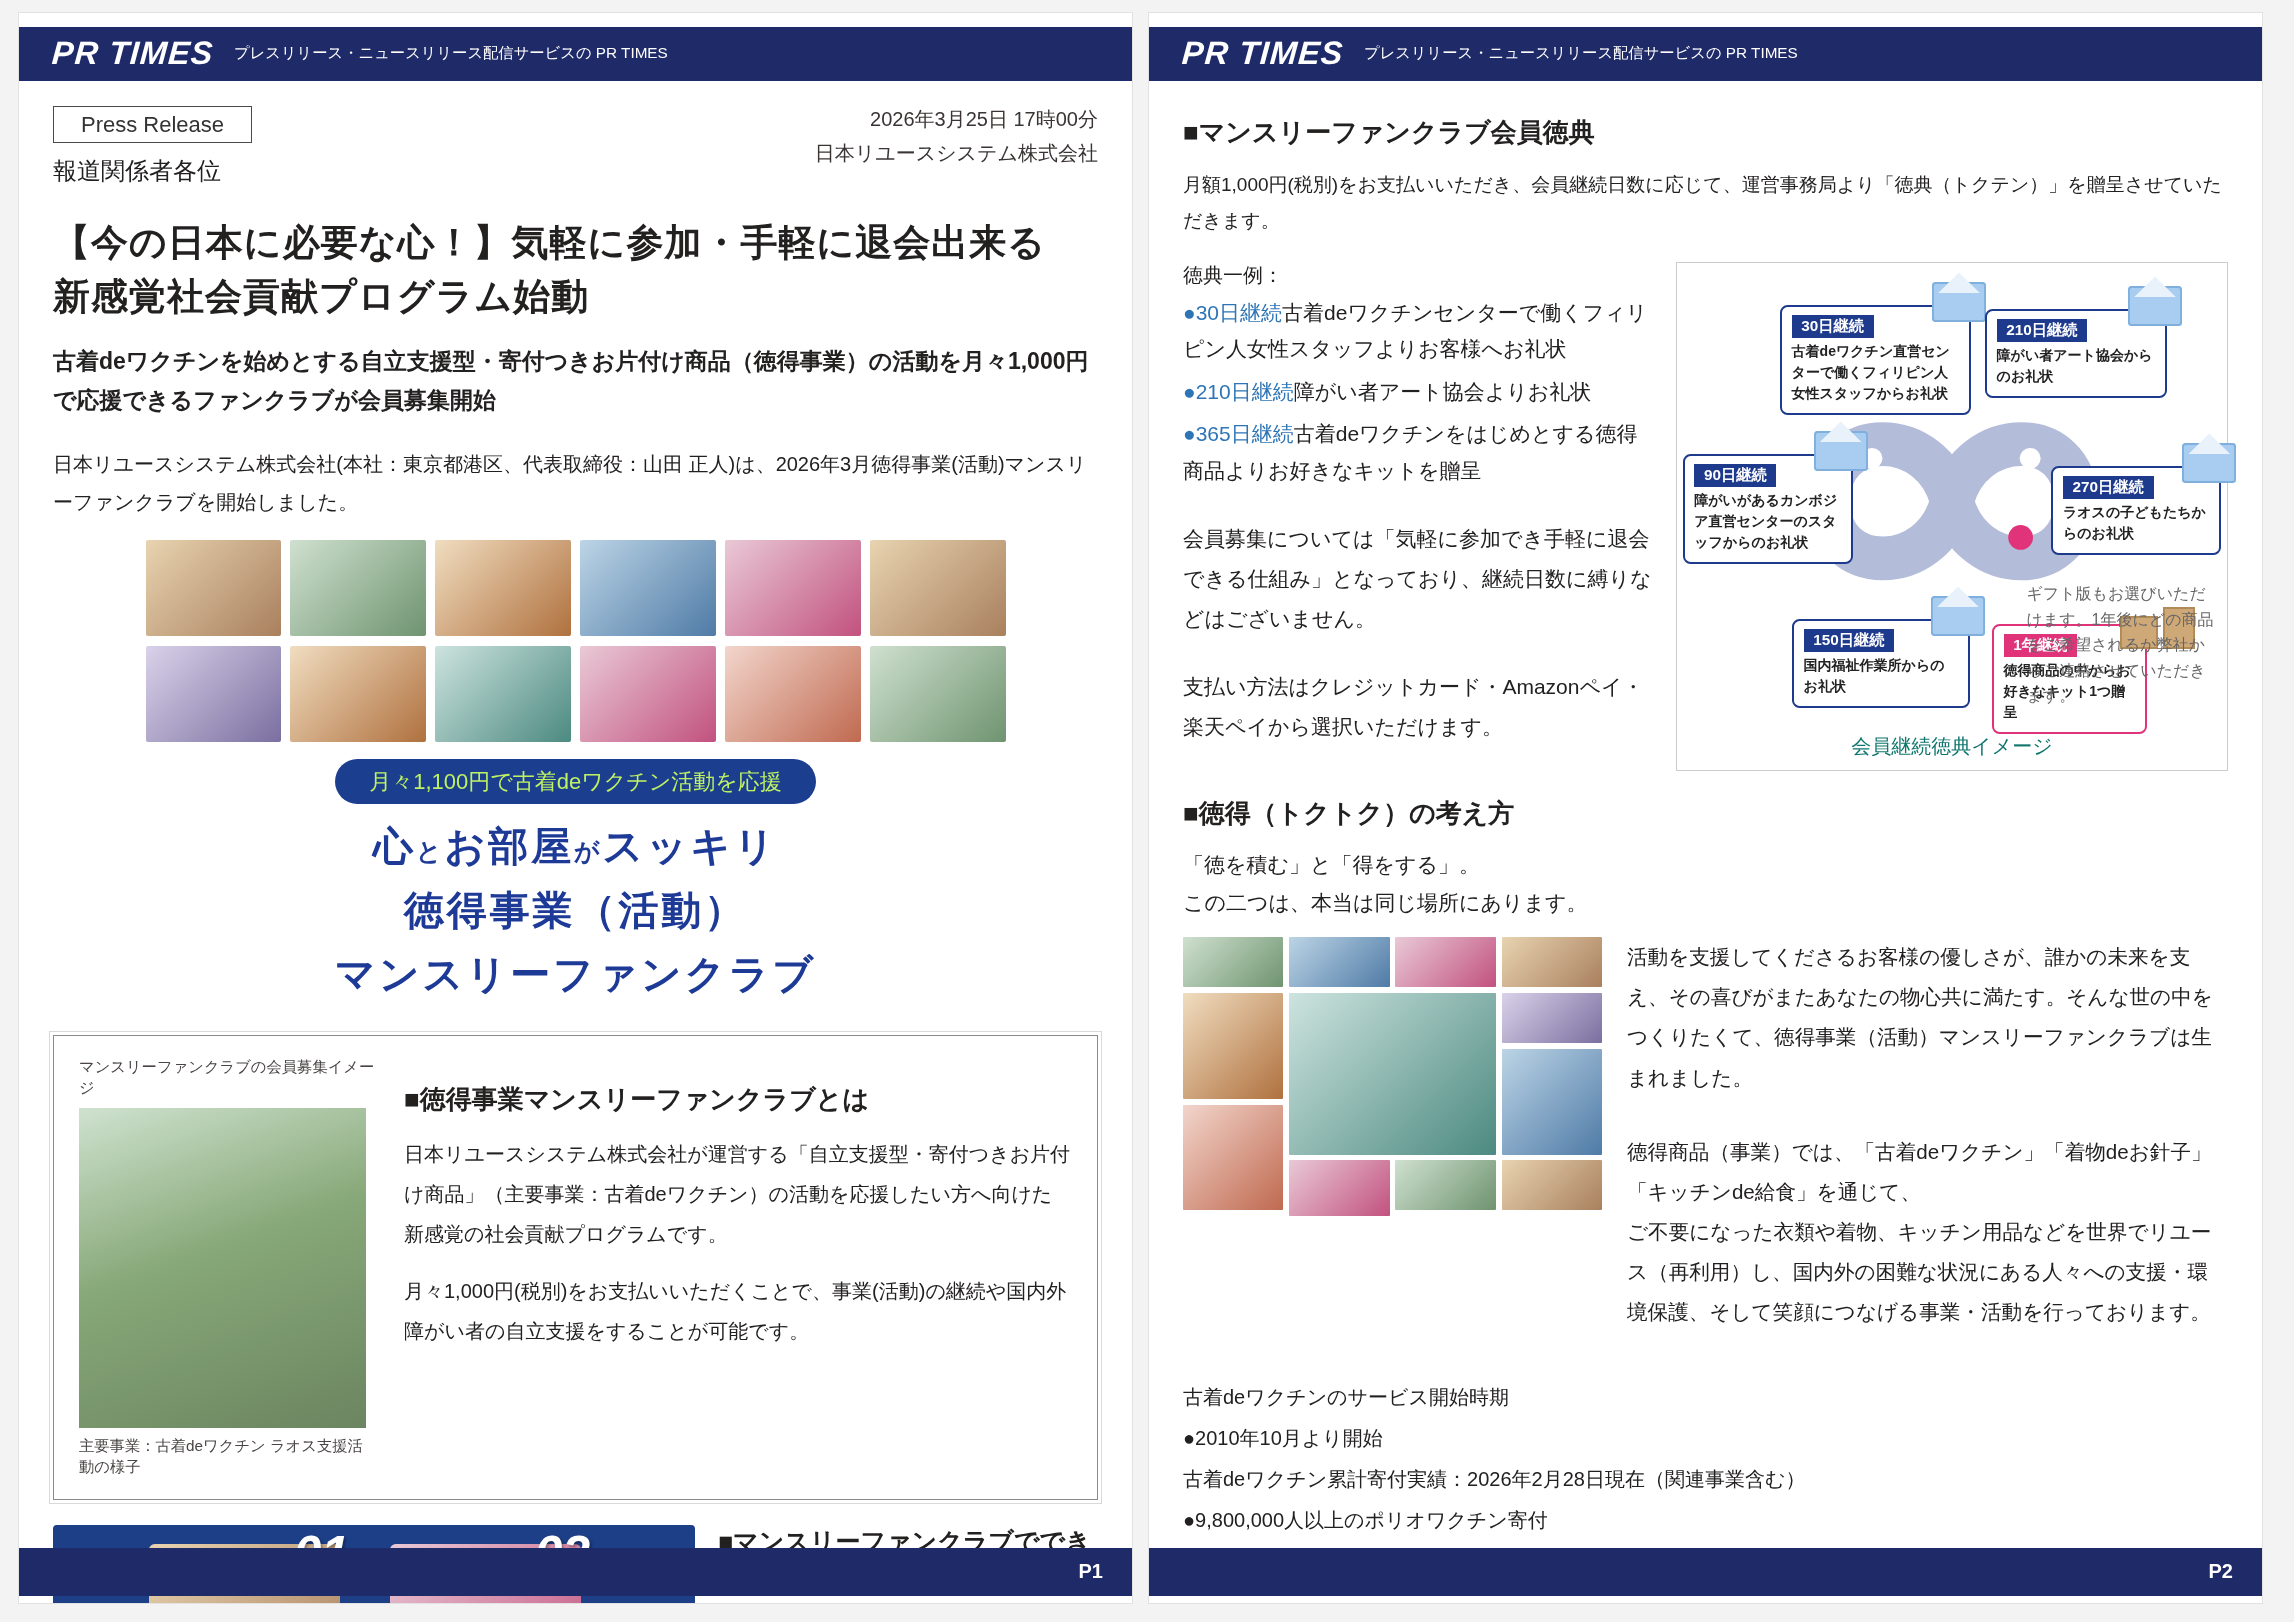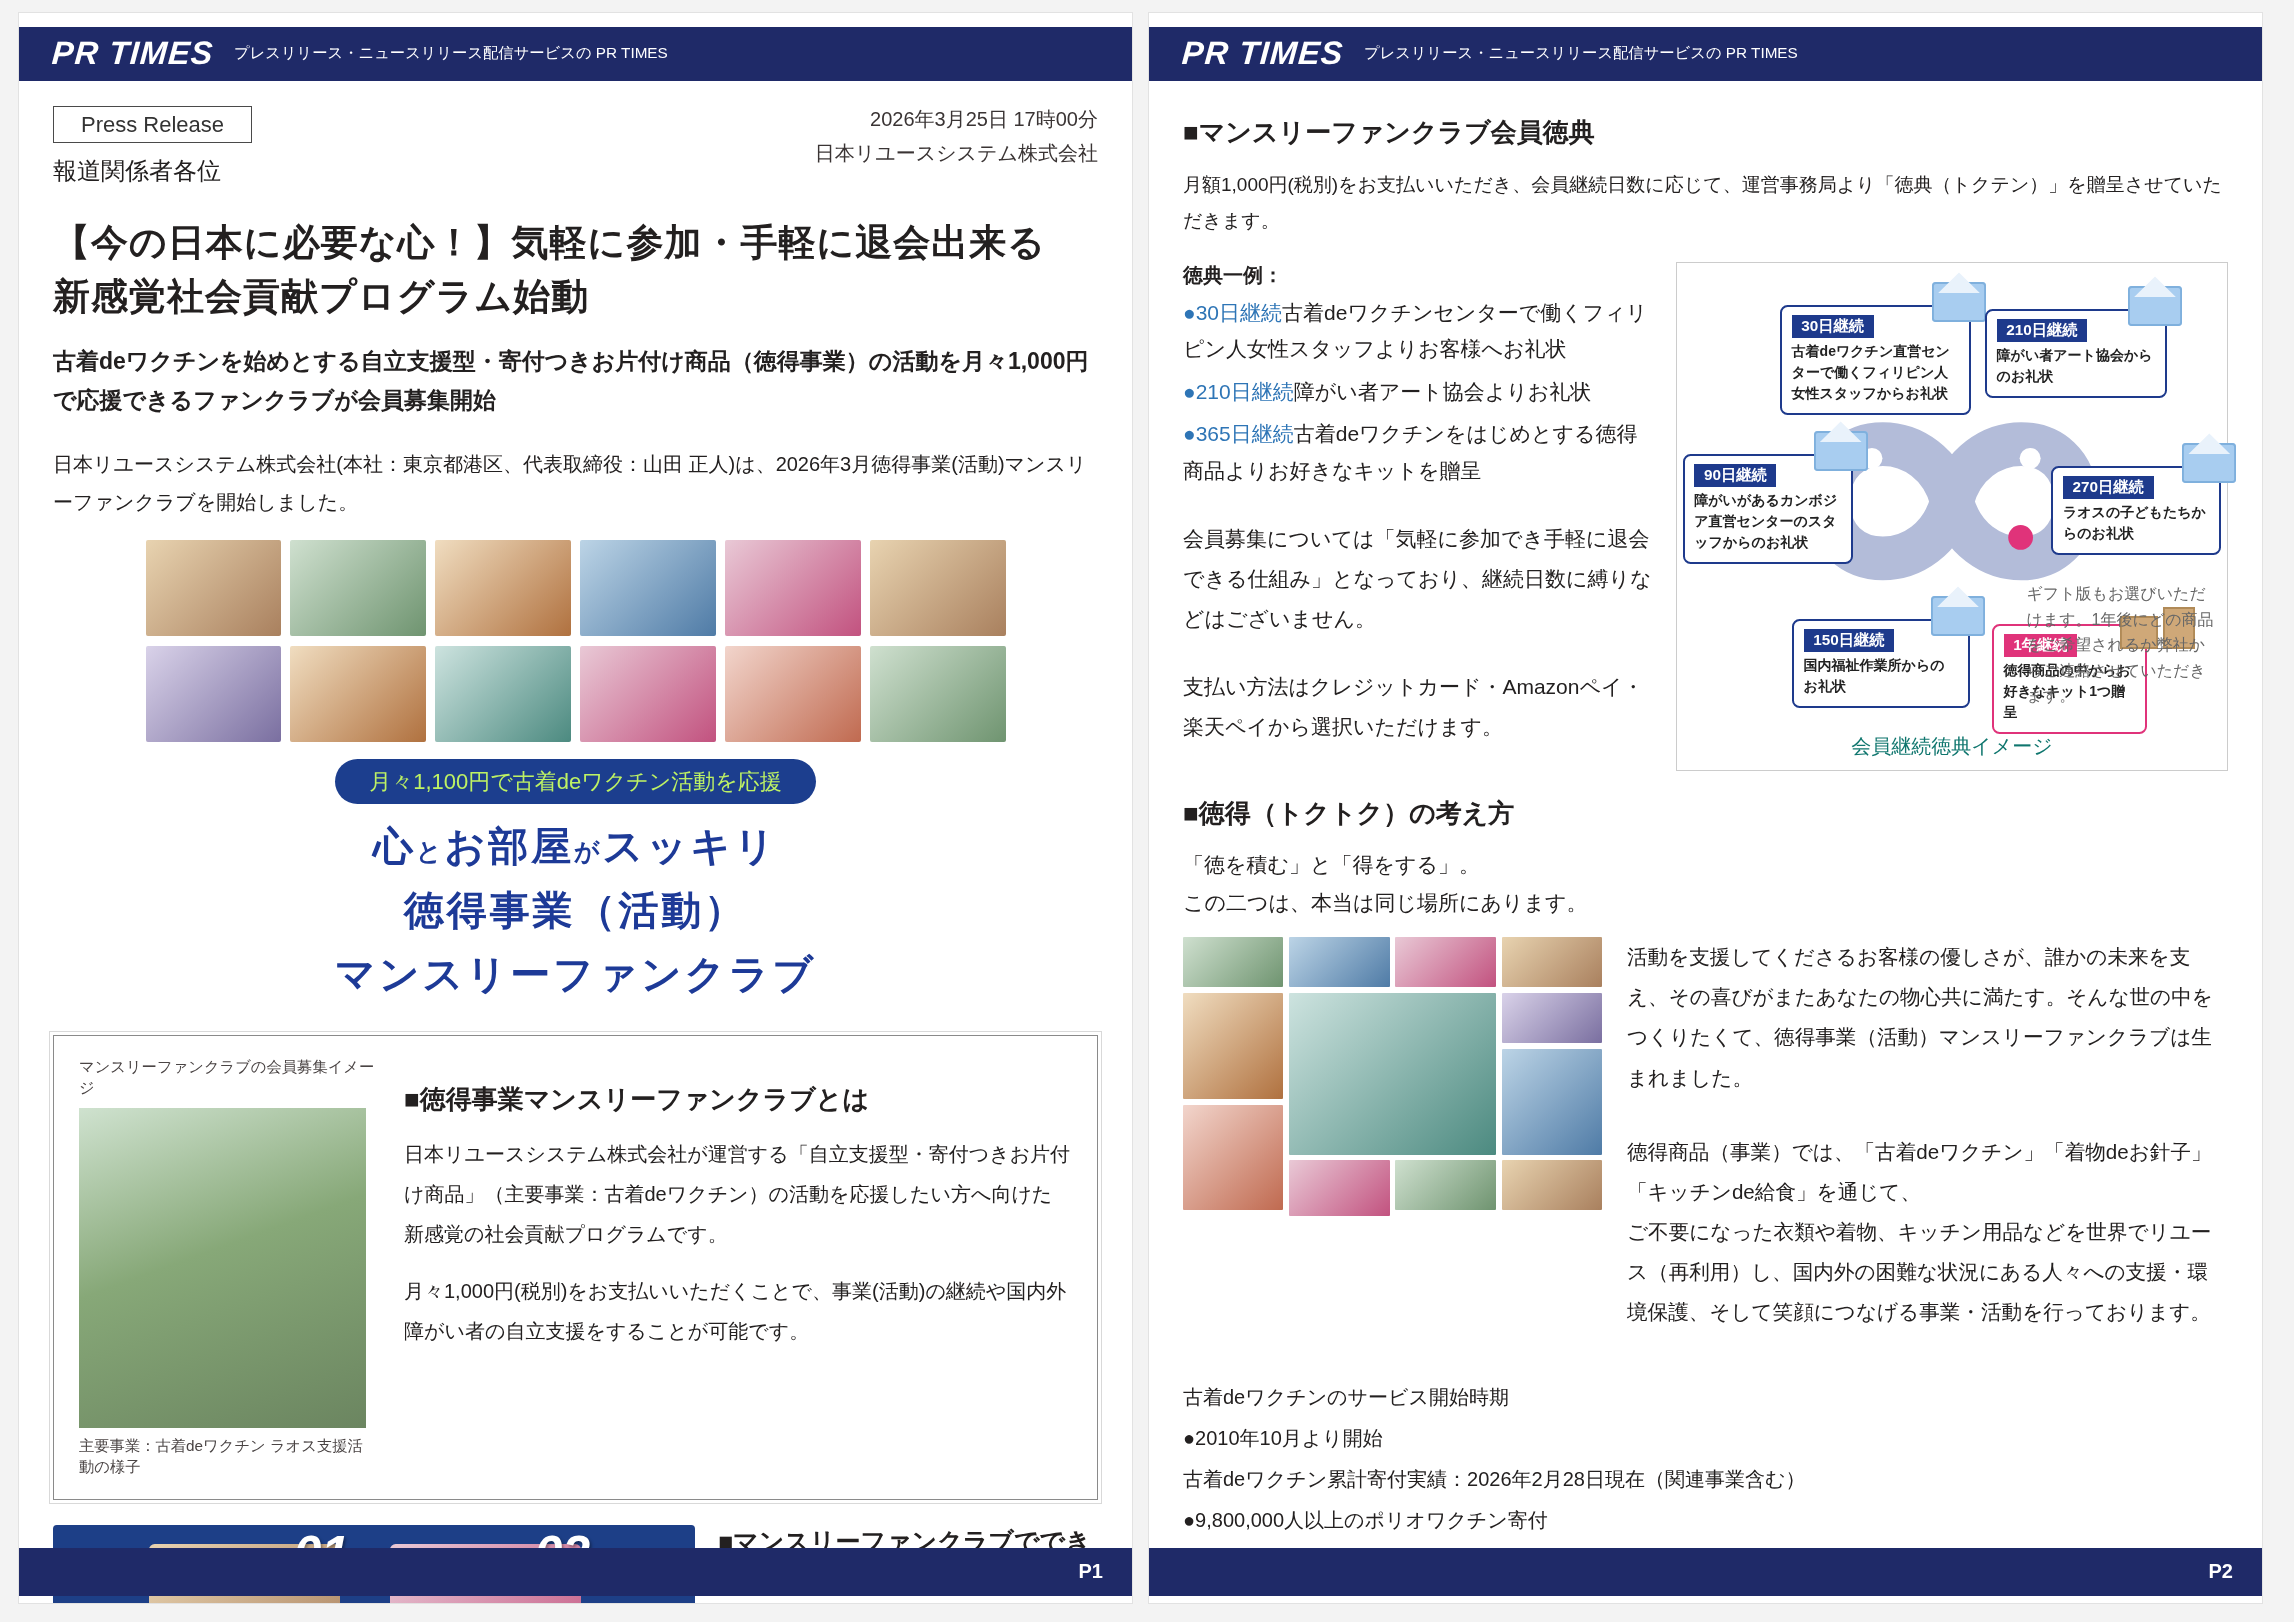--- a/index.html
+++ b/index.html
@@ -100,21 +100,21 @@
     position:absolute; left:0; right:0; bottom:7.6px; height:48px; background:#1f2a68;
     color:#fff; display:flex; align-items:center; justify-content:flex-end;
     font-size:20px; font-weight:bold; padding-right:29px;
   }
 
   
   h2.sec { font-size:26px; font-weight:900; }
   .p2-intro { font-size:19px; line-height:1.9; margin-top:17px; }
   .benefit-row { display:flex; gap:23px; margin-top:23px; }
   .benefit-left { width:470px; flex:none; }
-  .ex-label { font-size:20px; font-weight:bold; }
+  .ex-label { font-size:20px; font-weight:normal; }
   .bullet { font-size:21px; line-height:1.75; margin-top:5.7px; }
   .bullet .blue { color:#2e75b6; }
   .benefit-left .para { font-size:21px; line-height:1.9; margin-top:29px; }
 
   .diagrambox {
     flex:1; border:1px solid #ccc; background:#fff; position:relative; height:509px;
   }
   .lbl {
     position:absolute; background:#fff; border:2.4px solid #1e3a8c; border-radius:7.6px;
     padding:7.6px 9.6px 8.6px; width:191px;

